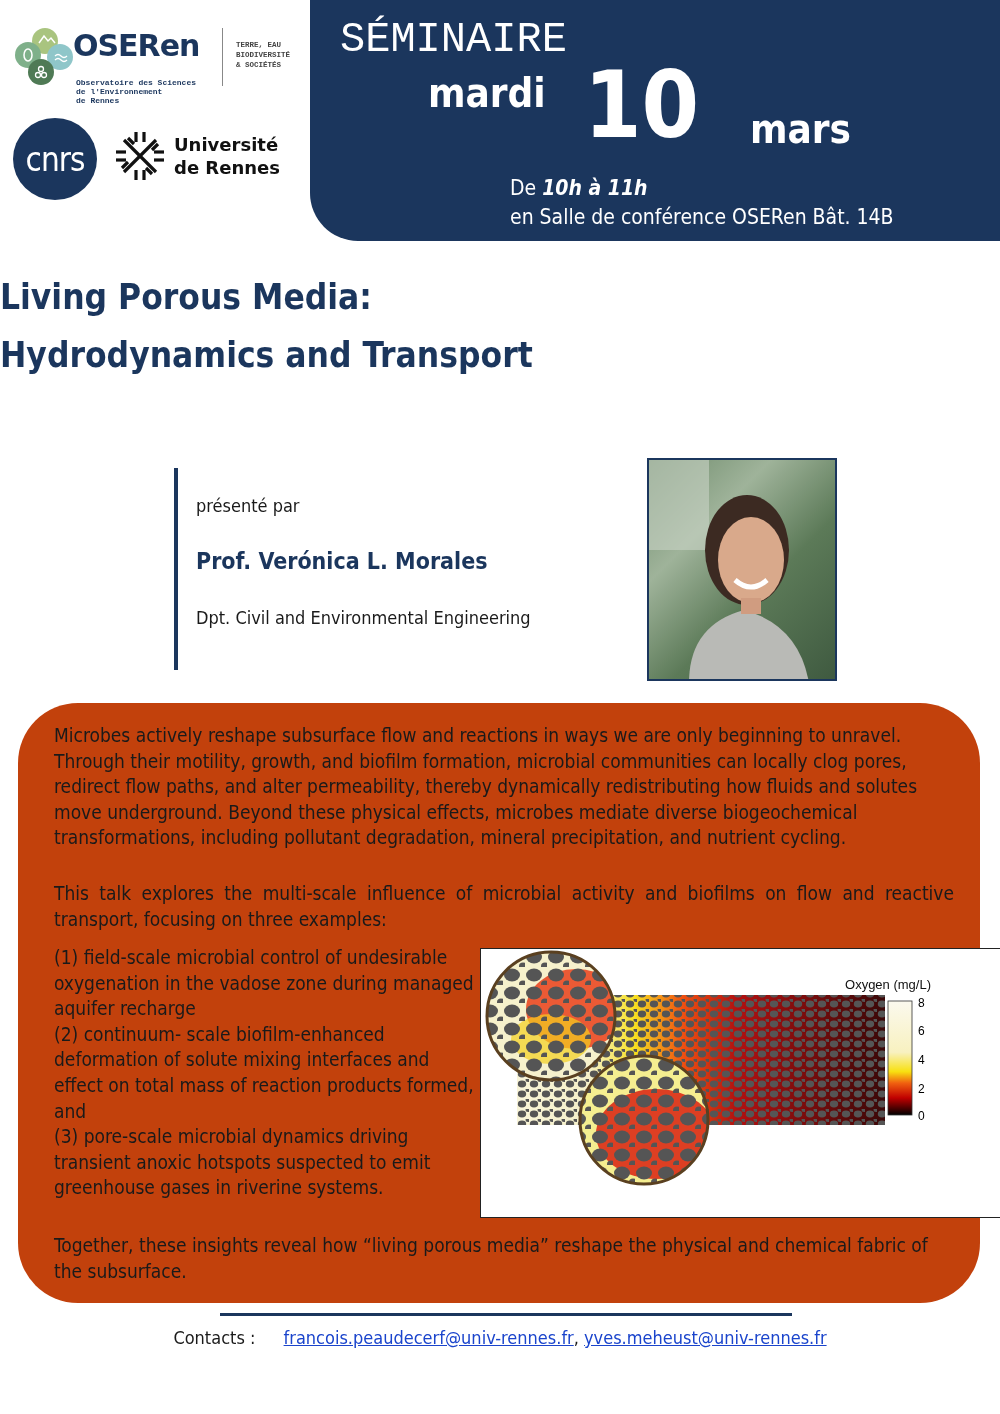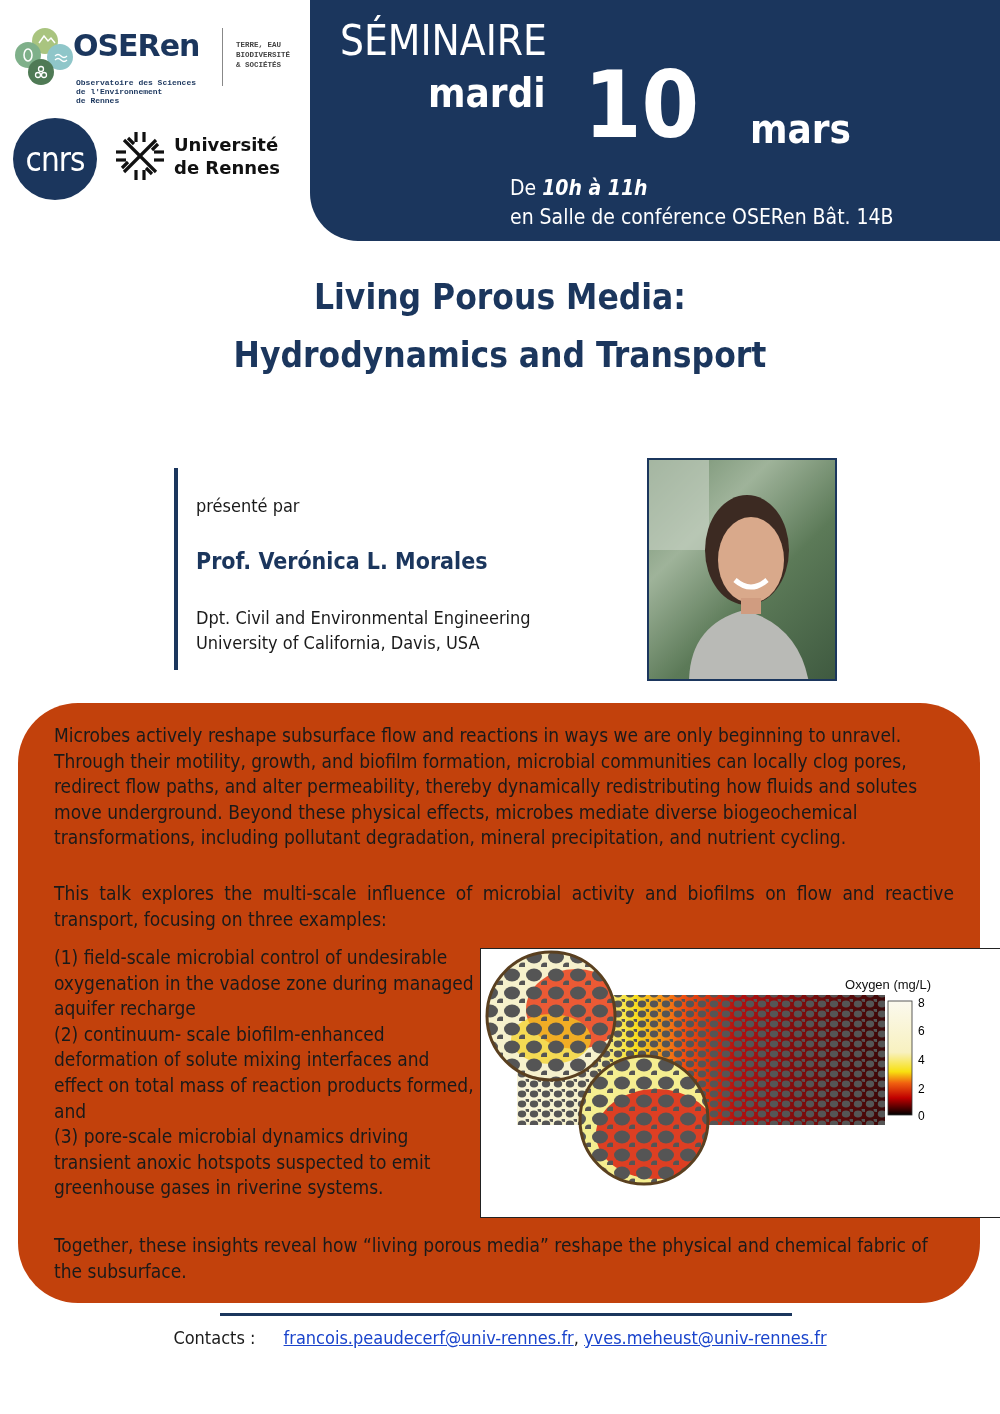--- a/index.html
+++ b/index.html
@@ -12,30 +12,30 @@
   .oseren-word { position: absolute; left: 73px; top: 28px; font-family: "DejaVu Sans", sans-serif; font-weight: bold; font-size: 30px; color: #1b365d; letter-spacing: -1px; }
   .oseren-sub { position: absolute; left: 76px; top: 78px; font-family: Liberation Mono, monospace; font-weight: bold; font-size: 8px; line-height: 9px; color: #1b365d; }
   .oseren-divider { position: absolute; left: 222px; top: 28px; width: 1px; height: 58px; background: #888; }
   .oseren-tag { position: absolute; left: 236px; top: 40px; font-family: Liberation Mono, monospace; font-size: 7.5px; line-height: 10px; color: #444; font-weight: bold; }
   .cnrs { position: absolute; left: 13px; top: 118px; width: 84px; height: 82px; border-radius: 50%; background: #1b365d; color: #fff; font-family: "DejaVu Sans Condensed", "DejaVu Sans", sans-serif; font-size: 33px; display: flex; align-items: center; justify-content: center; letter-spacing: -1px; }
   .ur-mark { position: absolute; left: 114px; top: 130px; width: 52px; height: 52px; }
   .ur-word { position: absolute; left: 174px; top: 133px; font-family: "DejaVu Sans", sans-serif; font-weight: bold; font-size: 18px; line-height: 23px; color: #111; }
 
   
   .banner { position: absolute; left: 310px; top: 0; width: 690px; height: 241px; background: #1b365d; border-bottom-left-radius: 48px; color: #fff; }
-  .seminaire { position: absolute; left: 30px; top: 16px; font-size: 42px; letter-spacing: 0; }
+  .seminaire { position: absolute; left: 30px; top: 16px; font-size: 42px; letter-spacing: 0; font-family: Liberation Mono, monospace; }
   .mardi { position: absolute; left: 118px; top: 70px; font-size: 40px; font-weight: bold; }
   .day { position: absolute; left: 274px; top: 56px; font-size: 92px; font-weight: bold; line-height: 100px; }
   .month { position: absolute; left: 440px; top: 106px; font-size: 40px; font-weight: bold; }
   .time { position: absolute; left: 200px; top: 176px; font-size: 21px; }
   .time b { font-weight: bold; font-style: italic; }
   .venue { position: absolute; left: 200px; top: 205px; font-size: 21px; }
 
   
-  .title { position: absolute; left: 0; top: 268px; width: 1000px; text-align: center; font-weight: bold; font-size: 35px; line-height: 58px; color: #1b365d; }
+  .title { position: absolute; left: 0; top: 268px; width: 1000px; text-align: left; font-weight: bold; font-size: 35px; line-height: 58px; color: #1b365d; }
 
   
   .speaker { position: absolute; left: 174px; top: 468px; width: 440px; height: 202px; border-left: 4px solid #1b365d; padding-left: 28px; }
   .presented { position: absolute; left: 18px; top: 27px; font-size: 18px; }
   .speaker-name { position: absolute; left: 18px; top: 80px; font-size: 23px; font-weight: bold; color: #1b365d; }
   .affil { position: absolute; left: 18px; top: 137px; font-size: 18px; line-height: 25px; }
   .photo { position: absolute; left: 647px; top: 458px; width: 190px; height: 223px; border: 2px solid #1b365d; overflow: hidden; background: linear-gradient(135deg, #6d8a6a 0%, #9fb39a 30%, #5c7a58 60%, #3f5a40 100%); }
 
   
   .abstract { position: absolute; left: 18px; top: 703px; width: 962px; height: 600px; background: #c2410c; border-radius: 0 60px 0 60px; border-top-left-radius: 60px; border-bottom-right-radius: 60px; border-top-right-radius: 60px; border-bottom-left-radius: 60px; }
@@ -112,21 +112,20 @@
 <div class="title">
   <div>Living Porous Media:</div>
   <div>Hydrodynamics and Transport</div>
 </div>
 
 <div class="speaker">
   <div class="presented">présenté par</div>
   <div class="speaker-name">Prof. Verónica L. Morales</div>
   <div class="affil">
     <div>Dpt. Civil and Environmental Engineering</div>
-    <div>University of California, Davis, USA</div>
   </div>
 </div>
 <div class="photo">
   <svg width="190" height="223" viewBox="0 0 190 223">
     <rect x="0" y="0" width="60" height="90" fill="#c9d3c6" opacity="0.6"></rect>
     <path d="M40 223 Q40 165 95 150 Q150 165 160 223 Z" fill="#b9bab6"></path>
     <ellipse cx="98" cy="90" rx="42" ry="55" fill="#3c2a22"></ellipse>
     <ellipse cx="102" cy="100" rx="33" ry="43" fill="#d9a98b"></ellipse>
     <path d="M86 120 Q102 134 118 120" stroke="#fff" stroke-width="5" fill="none"></path>
     <rect x="92" y="138" width="20" height="16" fill="#d09c80"></rect>

